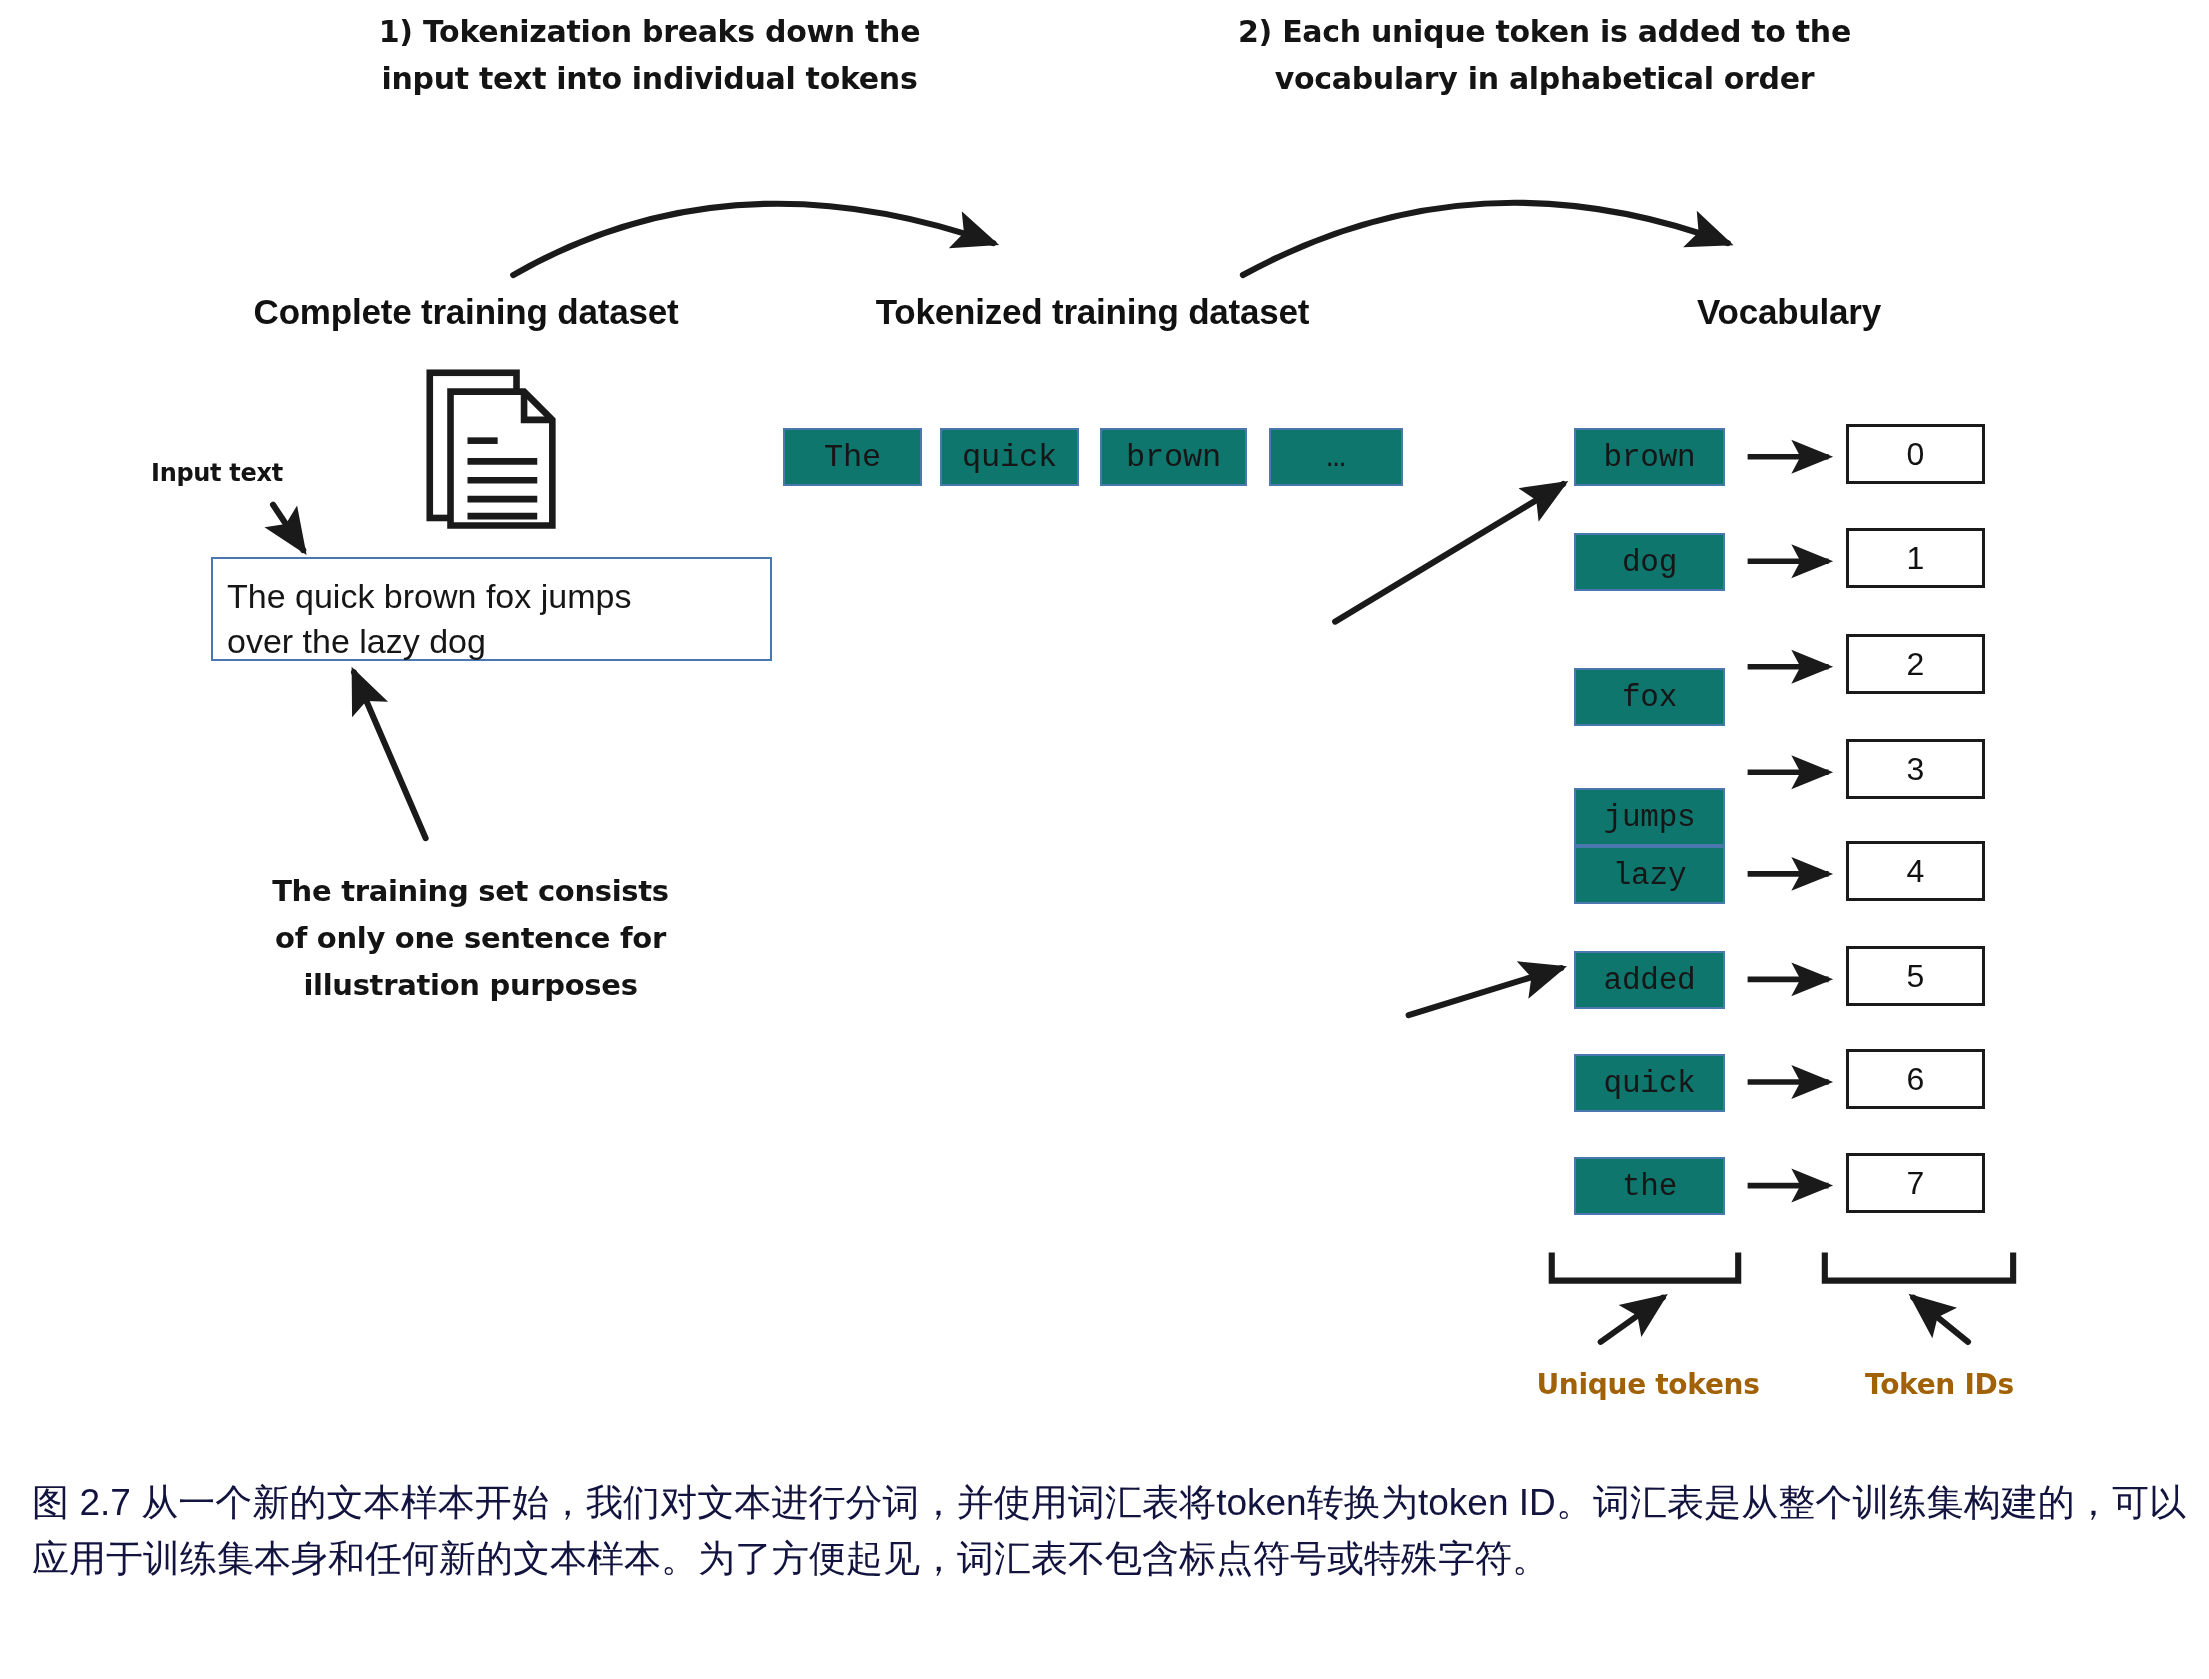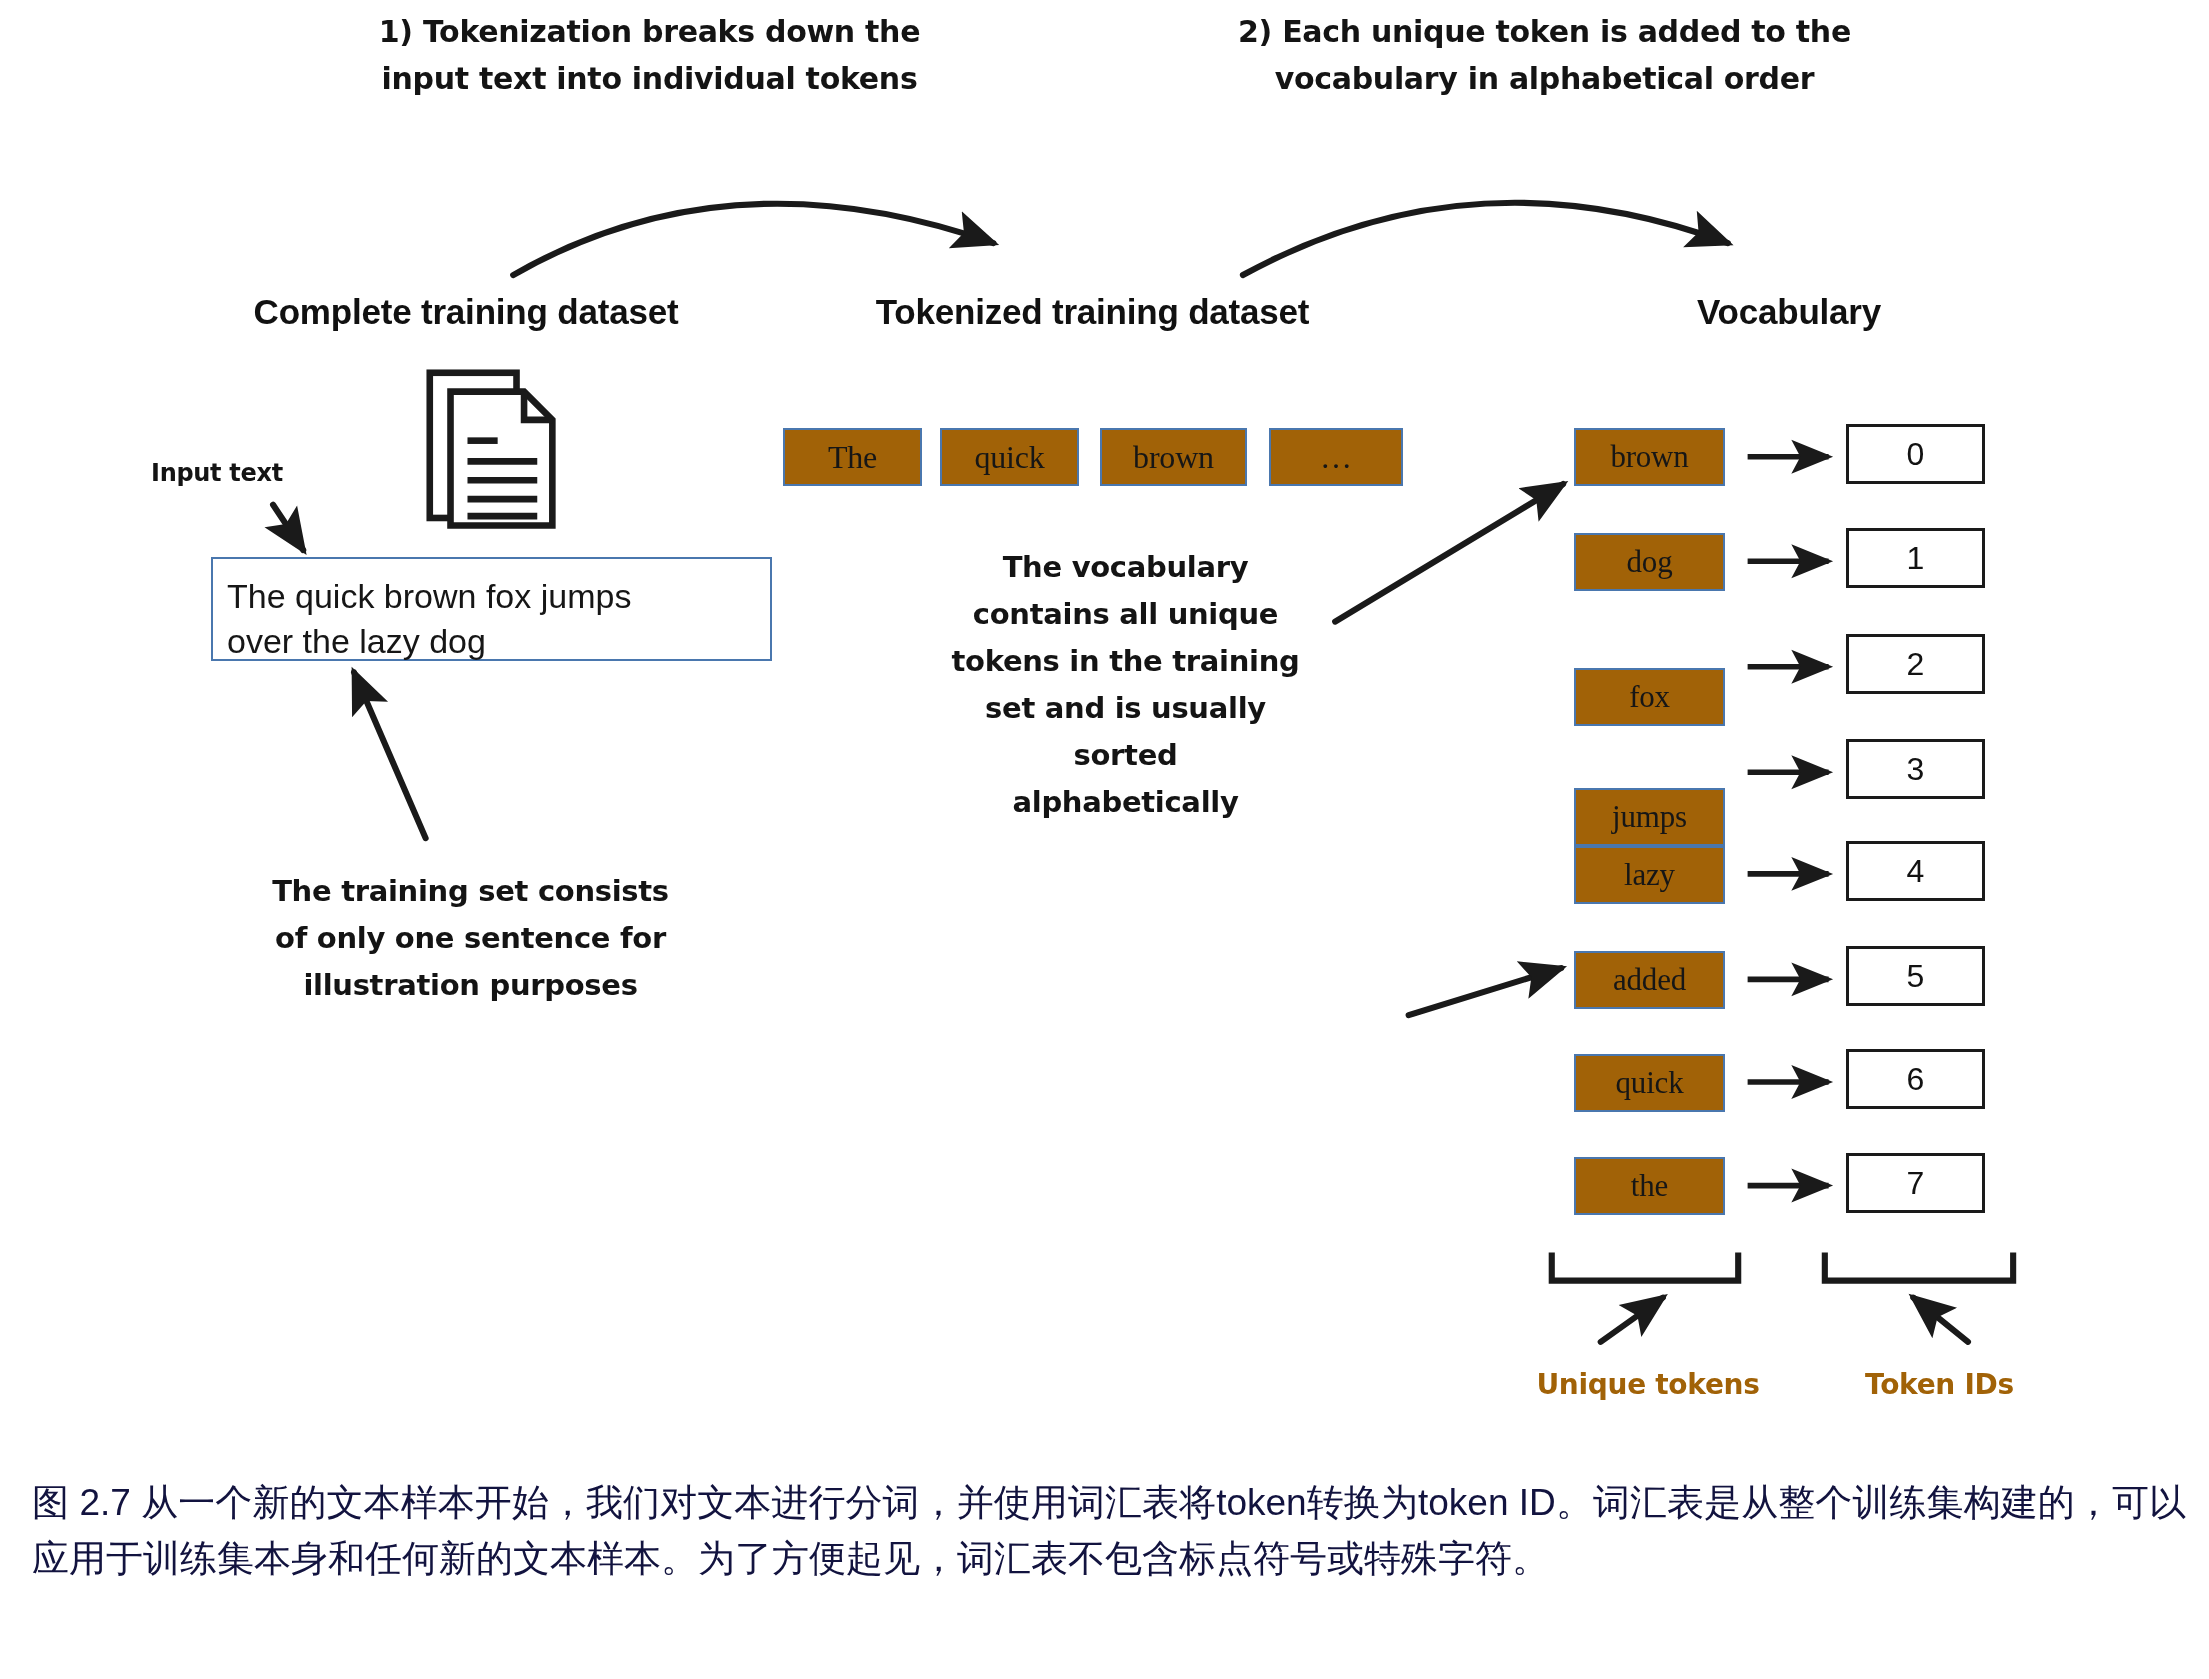--- a/index.html
+++ b/index.html
@@ -45,25 +45,25 @@
     font-weight: bold;
     font-size: 24px;
     color: #141414;
     letter-spacing: -0.3px;
   }
 
   
   .blue-box {
     box-sizing: border-box;
     border: 2.8px solid #4a77ae;
-    background: #a16207;
+    background: #0f766e;
     display: flex;
     align-items: center;
     justify-content: center;
-    font-family: Liberation Serif, serif;
+    font-family: Liberation Mono, monospace;
     color: #161616;
   }
   .sentence-box {
     box-sizing: border-box;
     border: 2.8px solid #4a77ae;
     background: #ffffff;
     padding: 15px 14px;
     font-family: "Liberation Sans", sans-serif;
     font-size: 34px;
     line-height: 1.33;
@@ -160,26 +160,20 @@
 
   <div class="abs note" style="left:235px; top:868px; width:471px;">The training set consists
 of only one sentence for
 illustration purposes</div>
 
   <div class="abs blue-box token-box" style="left:783px; top:428px; width:139px; height:58px;">The</div>
   <div class="abs blue-box token-box" style="left:940px; top:428px; width:139px; height:58px;">quick</div>
   <div class="abs blue-box token-box" style="left:1100px; top:428px; width:147px; height:58px;">brown</div>
   <div class="abs blue-box token-box" style="left:1269px; top:428px; width:134px; height:58px;">…</div>
 
-  <div class="abs note" style="left:923px; top:544px; width:405px;">The vocabulary
-contains all unique
-tokens in the training
-set and is usually
-sorted
-alphabetically</div>
 
 
   <div class="abs blue-box vocab-box" style="left:1574px; top:428px; width:151px; height:58px;">brown</div>
   <div class="abs id-box" style="left:1846px; top:424px; width:139px; height:60px;">0</div>
 
   <div class="abs blue-box vocab-box" style="left:1574px; top:533px; width:151px; height:58px;">dog</div>
   <div class="abs id-box" style="left:1846px; top:528px; width:139px; height:60px;">1</div>
 
   <div class="abs blue-box vocab-box" style="left:1574px; top:668px; width:151px; height:58px;">fox</div>
   <div class="abs id-box" style="left:1846px; top:634px; width:139px; height:60px;">2</div>

